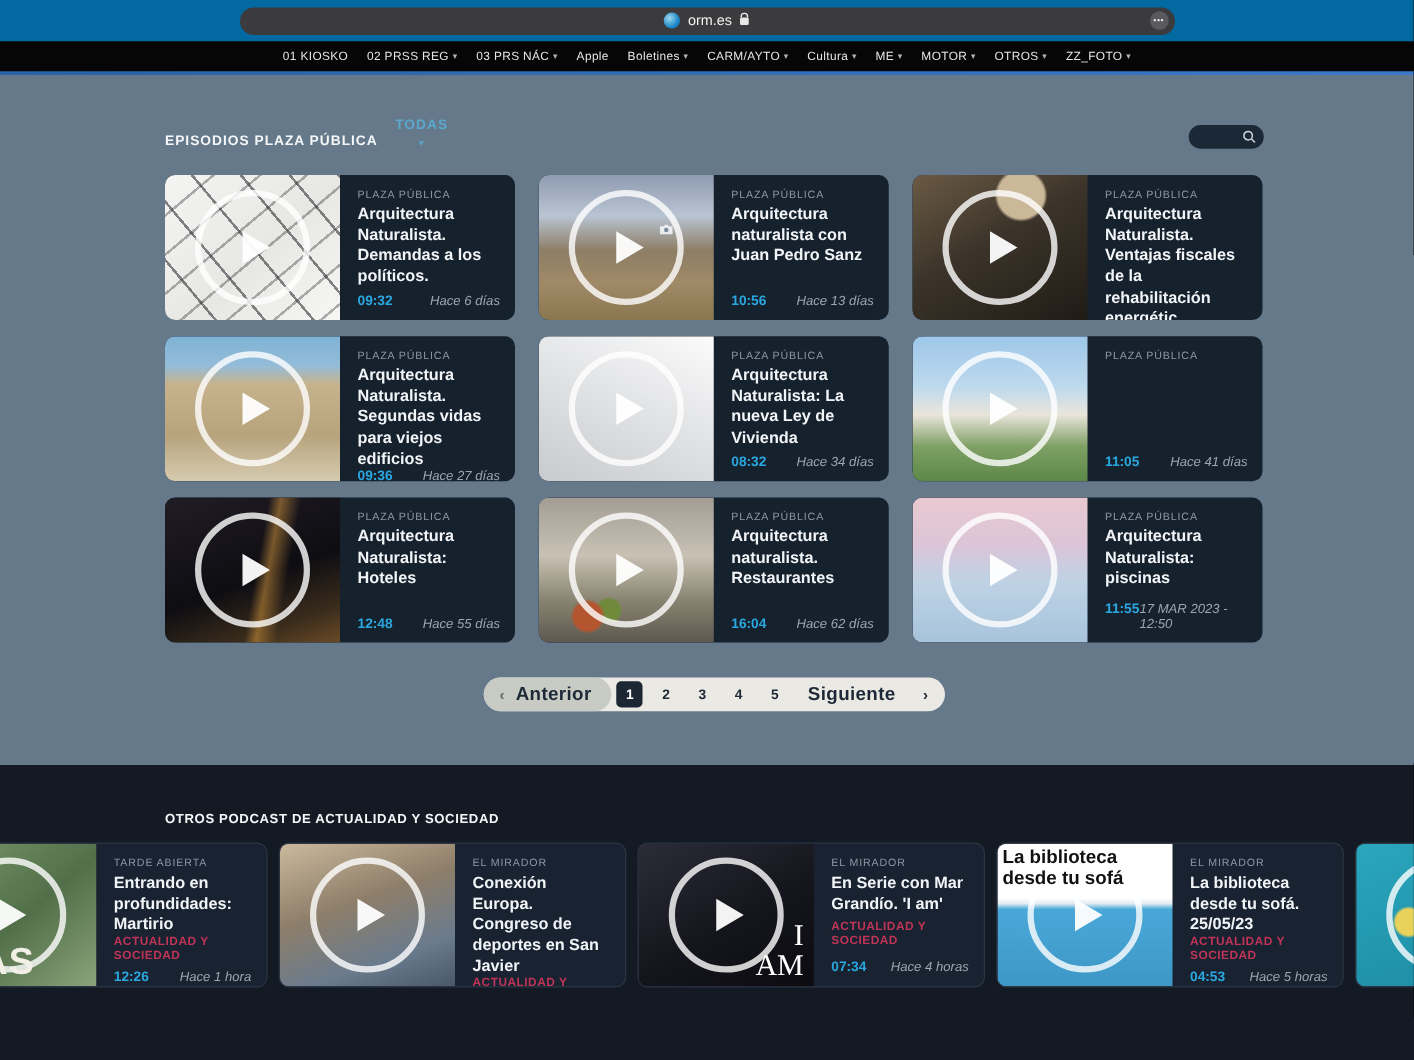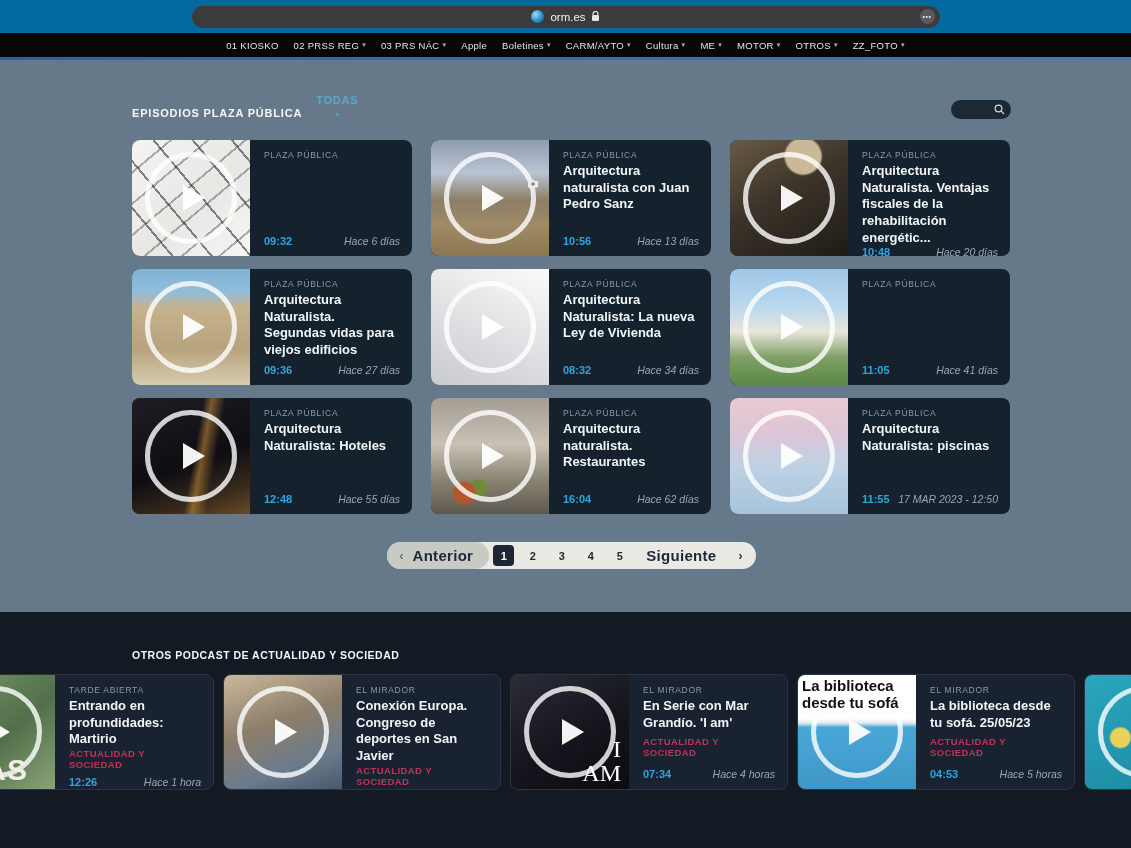--- a/index.html
+++ b/index.html
@@ -26,21 +26,21 @@
   .section-head { display:flex; align-items:flex-end; padding-top:34px; }
   .section-title { color:#f4f6f8; font-size:11px; font-weight:800; letter-spacing:.8px; }
   .filter { margin-left:14px; color:#5aa8cd; font-size:11px; font-weight:800; letter-spacing:.8px; display:flex; align-items:center; gap:4px; cursor:pointer;flex-direction:column; }
   .filter .nav-caret { color:#5aa8cd; font-size:8px; }
   .search-pill { margin-left:auto; width:60px; height:19px; background:#1b2836; border-radius:10px; display:flex; align-items:center; justify-content:flex-end; padding-right:6px; cursor:text; }
 
   .grid { margin-top:21px; display:flex; flex-wrap:wrap; gap:13px 19px; }
 
   
   .card { width:280px; height:116px; background:#16212e; border-radius:8px; display:flex; overflow:hidden; cursor:pointer; }
-  .thumb { width:118px; height:116px; flex:none; position:relative; display:flex; align-items:center; justify-content:center; }
+  .thumb { width:140px; height:116px; flex:none; position:relative; display:flex; align-items:center; justify-content:center; }
   .play-ring { width:92px; height:92px; border:5px solid rgba(255,255,255,.8); border-radius:50%; display:flex; align-items:center; justify-content:center; }
   .play-tri { width:0; height:0; border-top:13px solid transparent; border-bottom:13px solid transparent; border-left:22px solid rgba(255,255,255,.95); margin-left:6px; }
   .cam { position:absolute; left:96px; top:39px; }
   .body { flex:1; padding:10px 12px 9px 14px; display:flex; flex-direction:column; }
   .show { color:#8b98a5; font-size:8.5px; letter-spacing:.7px; }
   .title { color:#f2f5f7; font-size:13px; font-weight:600; line-height:1.28; margin-top:3px; }
   .meta { margin-top:auto; display:flex; justify-content:space-between; align-items:baseline; }
   .dur { color:#2ba7e0; font-size:11px; font-weight:700; }
   .date { color:#9aa6b0; font-size:10.5px; font-style:italic; }
   .cat { color:#bf3457; font-size:9.5px; font-weight:800; letter-spacing:.4px; margin-top:auto; margin-bottom:6px; }
@@ -165,20 +165,21 @@
     <div class="grid">
 
       <article class="card">
         <div class="thumb t1">
             <div class="play-ring">
               <div class="play-tri"></div>
             </div>
           </div>
         <div class="body">
             <div class="show">PLAZA PÚBLICA</div>
+            <h3 class="title">Arquitectura Naturalista. Demandas a los políticos.</h3>
             <div class="meta">
               <span class="dur">09:32</span>
               <span class="date">Hace 6 días</span>
             </div>
           </div>
       </article>
 
       <article class="card">
         <div class="thumb t2">
             <div class="play-ring">

